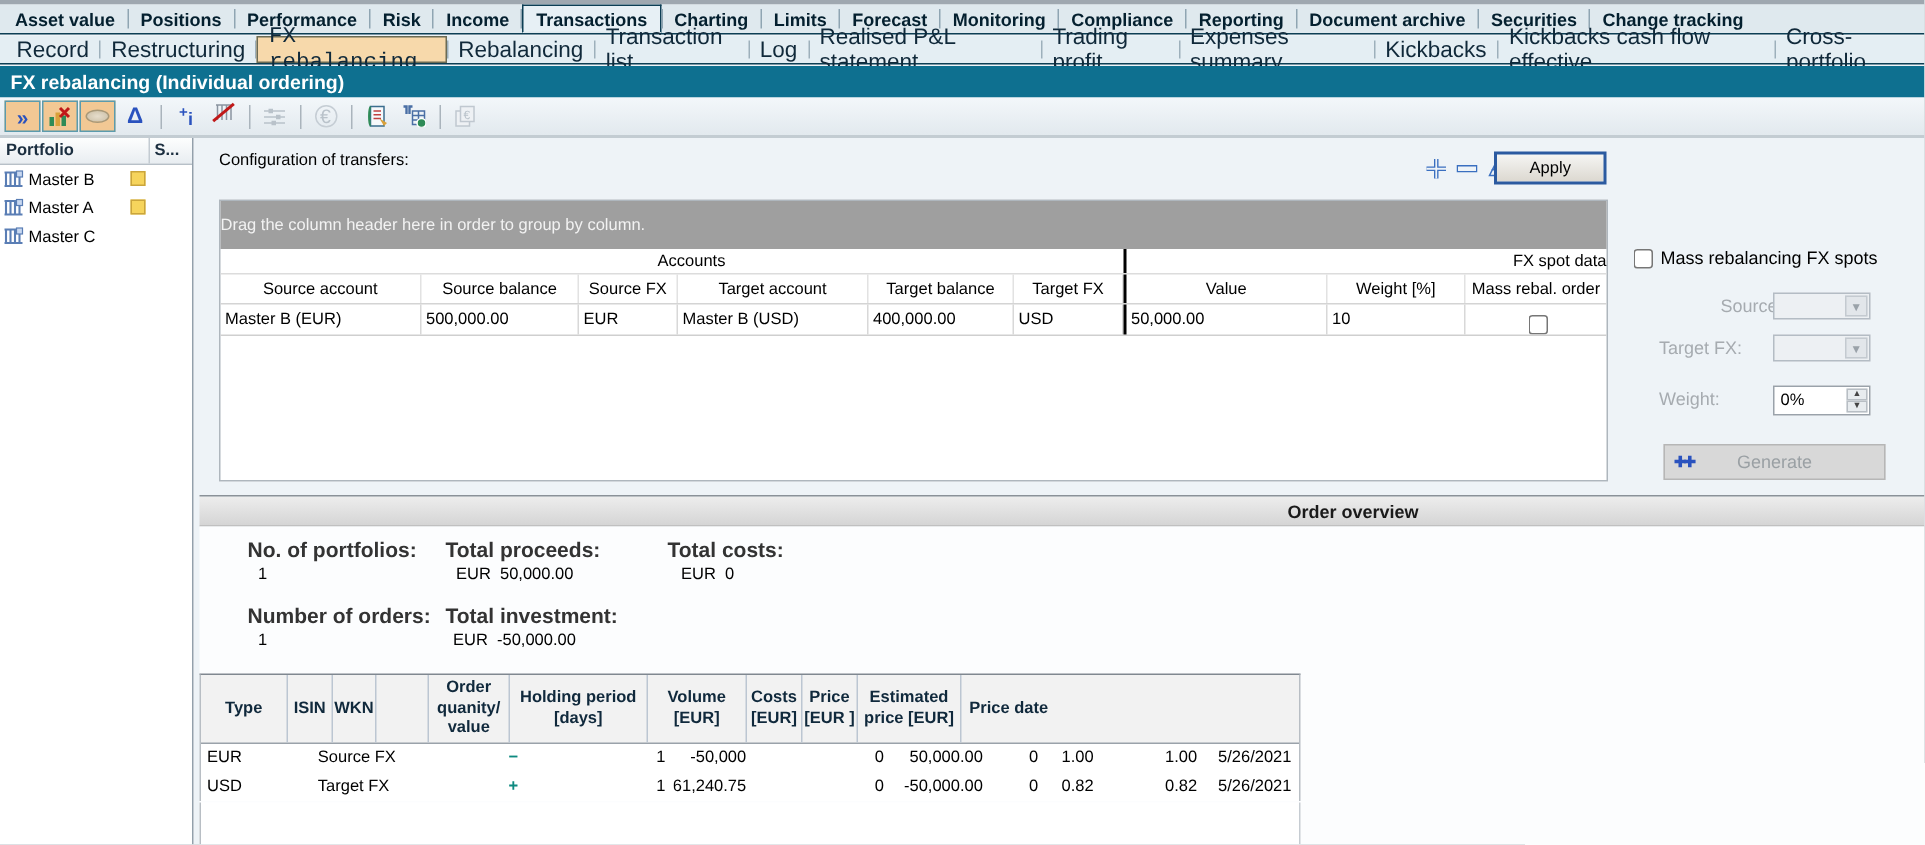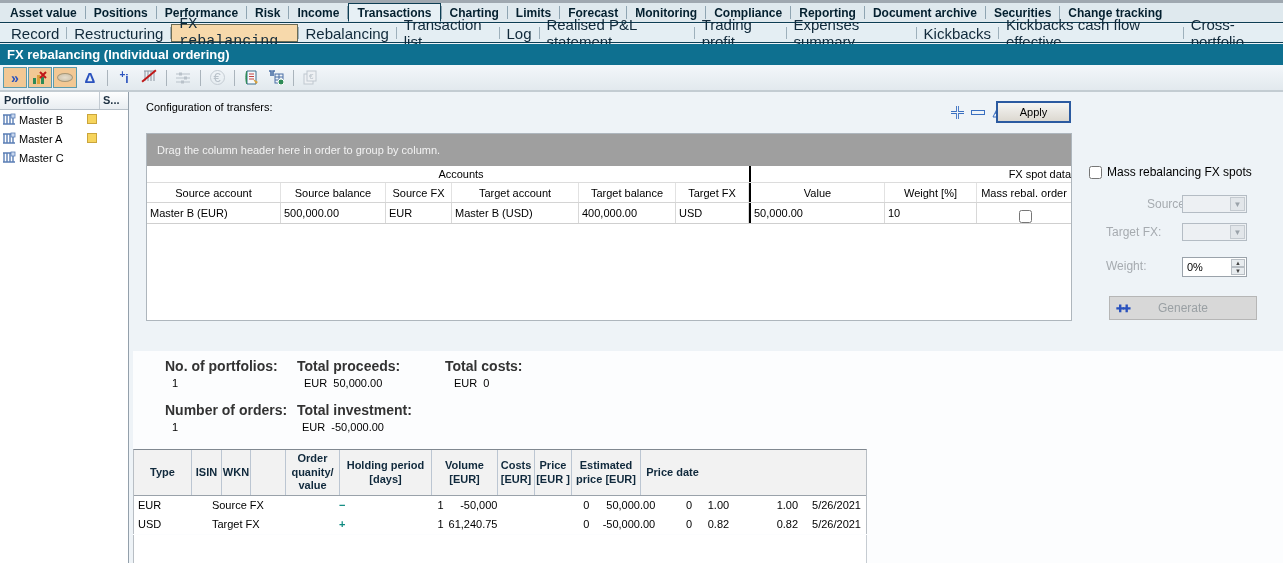--- a/index.html
+++ b/index.html
@@ -46,21 +46,21 @@
   .flag{position:absolute;left:87px;top:4px;width:10px;height:10px;background:#f6d45c;border:1px solid #caa53c;}
 
   
   .main{position:absolute;left:133px;top:92px;width:1150px;height:471px;background:#eef3f7;}
   .cfg-label{position:absolute;left:13px;top:9px;font-size:11px;color:#000;}
   .mini-ico{position:absolute;cursor:default;}
   .applybtn{position:absolute;left:863px;top:9px;width:75px;height:22px;background:linear-gradient(#f5f5f3,#dcd8d0);
     border:2px solid #2b5aa0;font-size:11px;font-family:"Liberation Sans",sans-serif;color:#000;cursor:default;}
 
   .cfg-box{position:absolute;left:13px;top:41px;width:926px;height:188px;background:#fff;border:1px solid #aeb6bd;}
-  .groupbar{height:32px;background:#9f9f9f;color:#f2f2f2;font-size:11px;display:flex;align-items:center;padding-left:10px;}
+  .groupbar{height:32px;background:#9f9f9f;color:#f2f2f2;font-size:11px;display:flex;align-items:center;}
   .grow{display:flex;height:17px;border-bottom:1px solid #dcdcdc;font-size:11px;color:#000;}
   .grow .g1{width:602px;text-align:center;padding-top:2px;padding-left:26px;}
   .grow .gsep{width:2px;background:#000;}
   .grow .g2{width:320px;text-align:right;padding-top:2px;}
   .hrow{display:flex;height:20px;border-bottom:1px solid #d4d4d4;font-size:11px;color:#000;}
   .hrow div{padding-top:4px;text-align:center;border-right:1px solid #e2e2e2;}
   .drow{display:flex;height:21px;border-bottom:1px solid #cfcfcf;font-size:11px;color:#000;}
   .drow div{padding:4px 0 0 3px;border-right:1px solid #d8d8d8;overflow:hidden;white-space:nowrap;}
   .w0{width:134px;}.w1{width:105px;}.w2{width:66px;}.w3{width:127px;}.w4{width:97px;}.w5{width:73px;}
   .w6{width:134px;}.w7{width:92px;}.w8{width:94px;border-right:none !important;}
@@ -349,20 +349,23 @@
       <span class="btns">
           <span>▲</span>
           <span>▼</span>
         </span>
     </div>
     <div class="genbtn">
       <span class="gico">✚✚</span>
       <span>Generate</span>
     </div>
 
+    <div class="ovbar">
+      <span>Order overview</span>
+    </div>
     <div class="ovbody">
       <div class="stat-l" style="left:32px;top:7px;">No. of portfolios:</div>
       <div class="stat-v" style="left:39px;top:26px;">1</div>
       <div class="stat-l" style="left:164px;top:7px;">Total proceeds:</div>
       <div class="stat-v" style="left:171px;top:26px;">EUR  50,000.00</div>
       <div class="stat-l" style="left:312px;top:7px;">Total costs:</div>
       <div class="stat-v" style="left:321px;top:26px;">EUR  0</div>
       <div class="stat-l" style="left:32px;top:51px;">Number of orders:</div>
       <div class="stat-v" style="left:39px;top:70px;">1</div>
       <div class="stat-l" style="left:164px;top:51px;">Total investment:</div>

